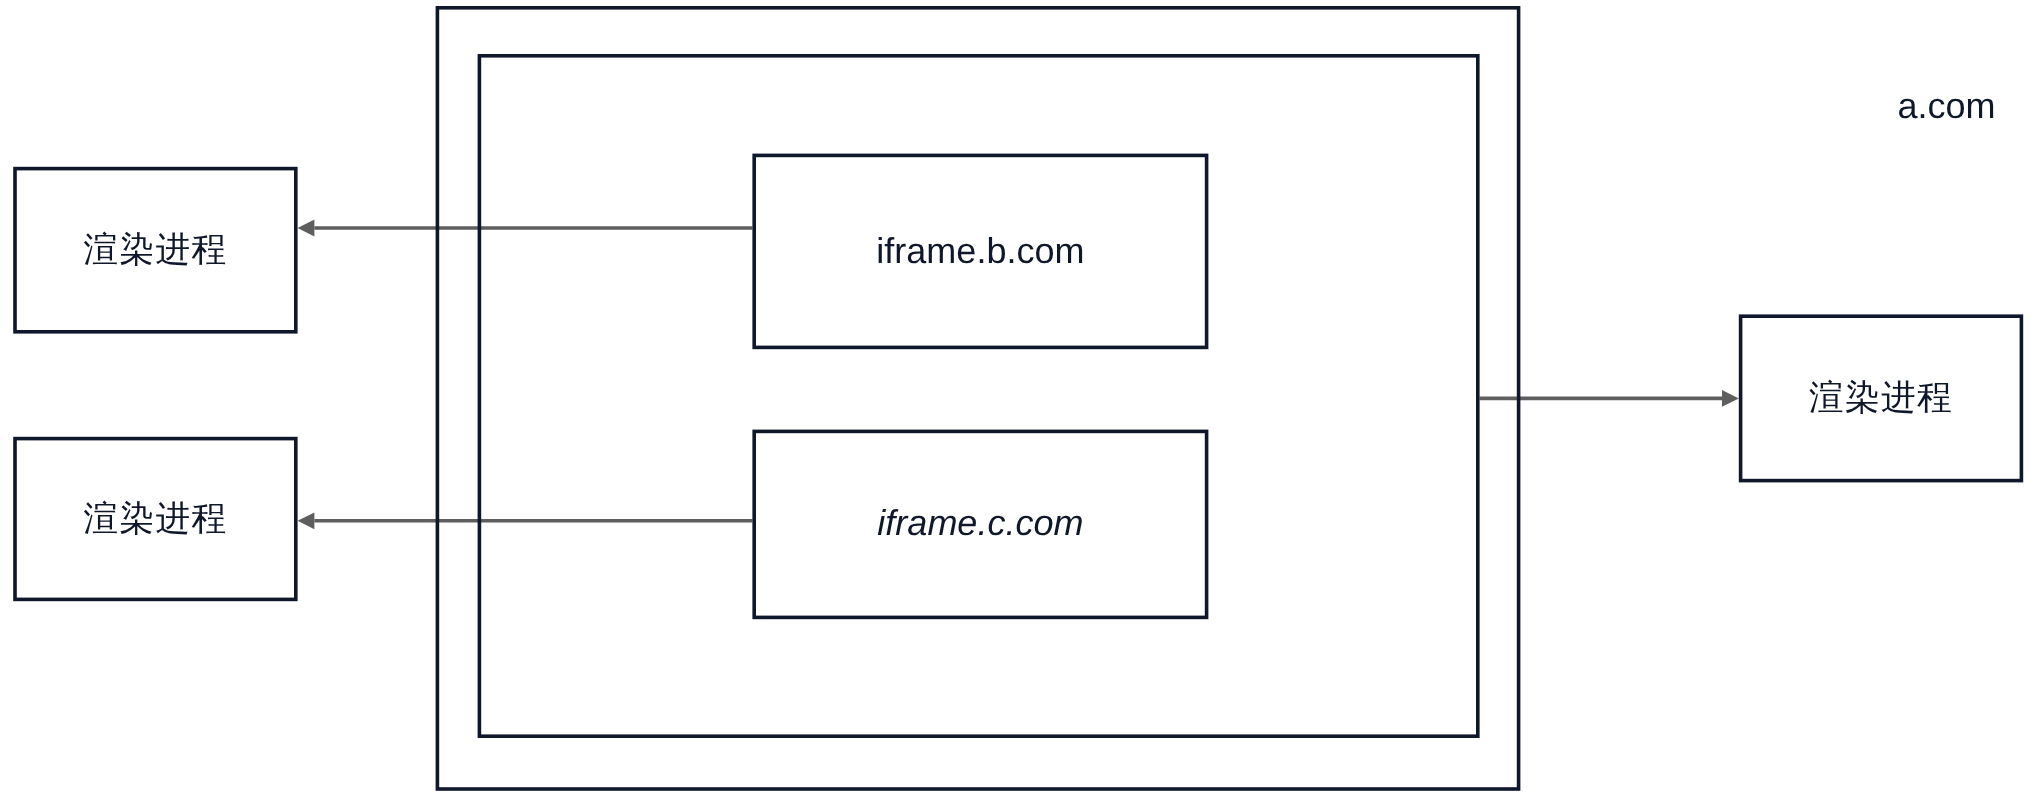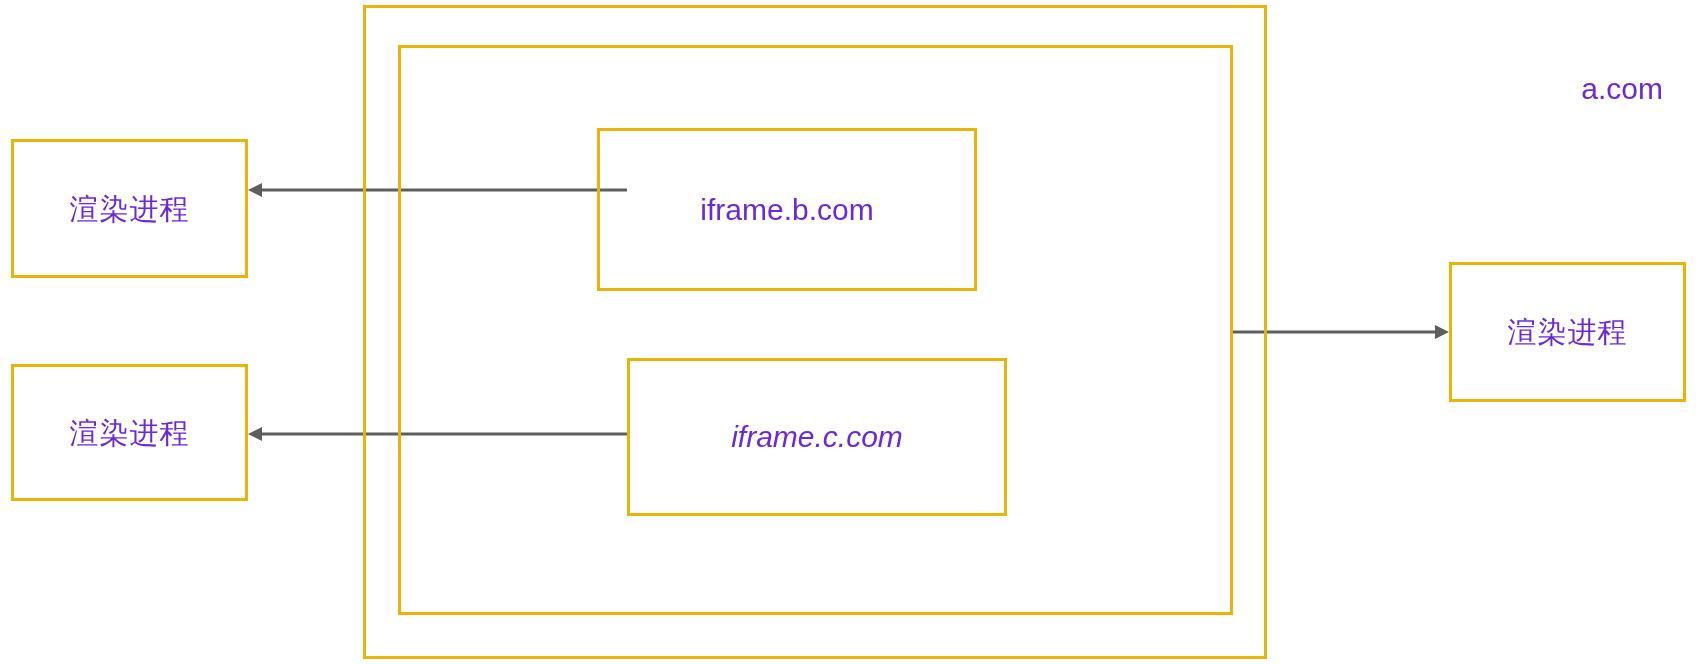--- a/index.html
+++ b/index.html
@@ -13,26 +13,26 @@
   #canvas {
     position: relative;
     width: 1703px;
     height: 664px;
     background: #ffffff;
     overflow: hidden;
   }
   .box {
     position: absolute;
     box-sizing: border-box;
-    border: 3px solid #eab308;
+    border: 3px solid #0f172a;
     background: transparent;
   }
   .box-label {
     position: absolute;
-    color: #6d28d9;
+    color: #0f172a;
     white-space: nowrap;
     line-height: 1;
   }
   .centered-label {
     left: 0;
     right: 0;
     top: 50%;
     transform: translateY(-50%);
     text-align: center;
   }
@@ -50,21 +50,21 @@
     width: 835px;
     height: 570px;
   }
   #acom-label {
     right: 40px;
     top: 74px;
     font-size: 30px;
   }
   
   #iframe-b-box {
-    left: 597px;
+    left: 627px;
     top: 128px;
     width: 380px;
     height: 163px;
   }
   #iframe-c-box {
     left: 627px;
     top: 358px;
     width: 380px;
     height: 158px;
     font-style: italic;

